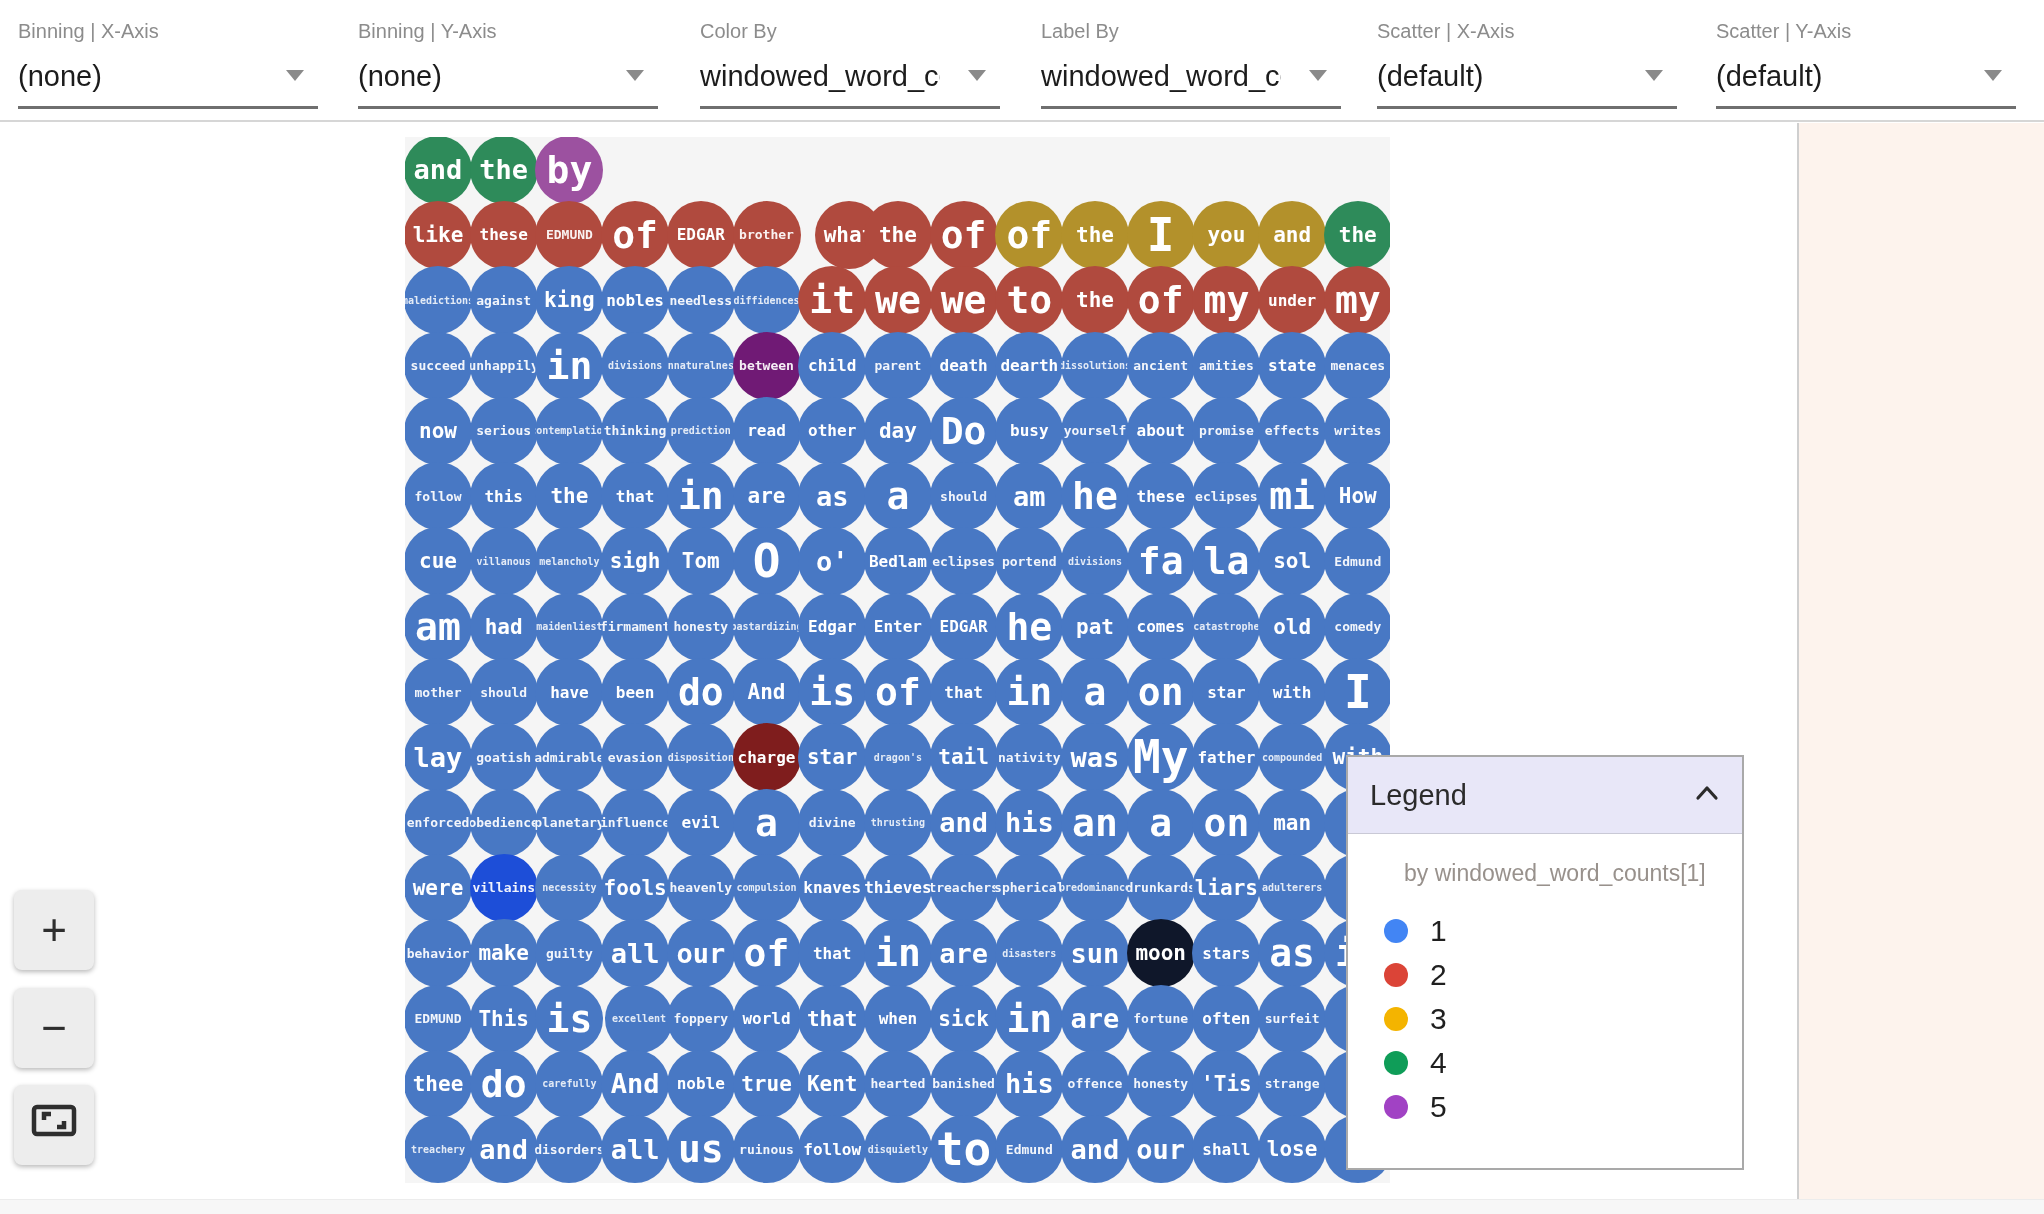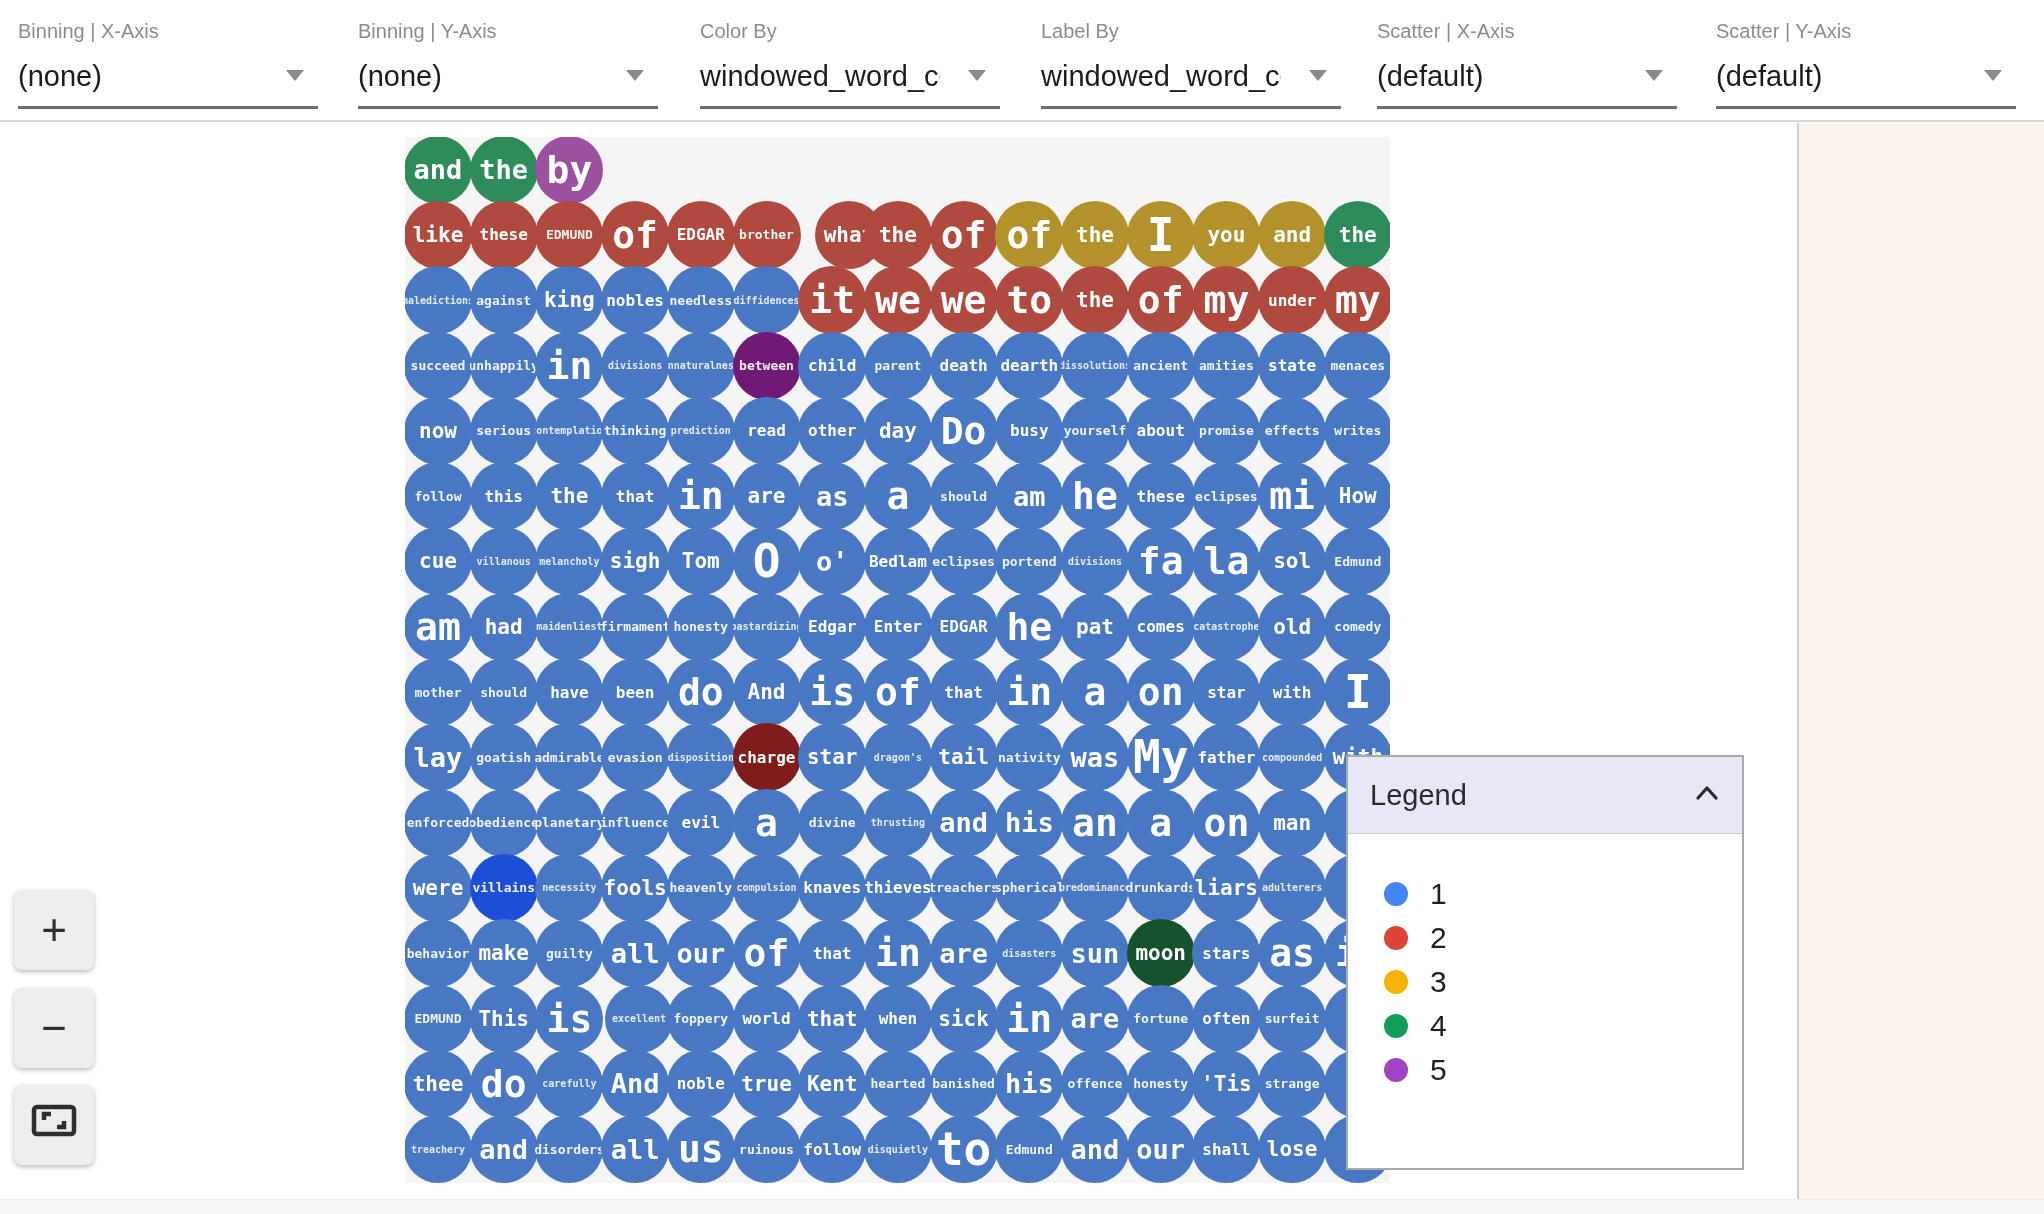--- a/index.html
+++ b/index.html
@@ -279,21 +279,21 @@
       <div class="circle s-md" style="left: 64.7px; top: 782.2px; background: rgb(72, 120, 196);">make</div>
       <div class="circle s-xs" style="left: 130.4px; top: 782.2px; background: rgb(72, 120, 196);">guilty</div>
       <div class="circle s-lg" style="left: 196.1px; top: 782.2px; background: rgb(72, 120, 196);">all</div>
       <div class="circle s-lg" style="left: 261.8px; top: 782.2px; background: rgb(72, 120, 196);">our</div>
       <div class="circle s-xl" style="left: 327.5px; top: 782.2px; background: rgb(72, 120, 196);">of</div>
       <div class="circle s-sm" style="left: 393.2px; top: 782.2px; background: rgb(72, 120, 196);">that</div>
       <div class="circle s-xl" style="left: 458.9px; top: 782.2px; background: rgb(72, 120, 196);">in</div>
       <div class="circle s-lg" style="left: 524.6px; top: 782.2px; background: rgb(72, 120, 196);">are</div>
       <div class="circle s-xxs" style="left: 590.3px; top: 782.2px; background: rgb(72, 120, 196);">disasters</div>
       <div class="circle s-lg" style="left: 656px; top: 782.2px; background: rgb(72, 120, 196);">sun</div>
-      <div class="circle s-md" style="left: 721.7px; top: 782.2px; background: #14532d;">moon</div>
+      <div class="circle s-md" style="left: 721.7px; top: 782.2px; background: #0f172a;">moon</div>
       <div class="circle s-sm" style="left: 787.4px; top: 782.2px; background: rgb(72, 120, 196);">stars</div>
       <div class="circle s-xl" style="left: 853.1px; top: 782.2px; background: rgb(72, 120, 196);">as</div>
       <div class="circle s-xl" style="left: 918.8px; top: 782.2px; background: rgb(72, 120, 196);">it</div>
       <div class="circle s-xs" style="left: -1px; top: 847.5px; background: rgb(72, 120, 196);">EDMUND</div>
       <div class="circle s-md" style="left: 64.7px; top: 847.5px; background: rgb(72, 120, 196);">This</div>
       <div class="circle s-xl" style="left: 130.4px; top: 847.5px; background: rgb(72, 120, 196);">is</div>
       <div class="circle s-xxs" style="left: 200px; top: 847.5px; background: rgb(72, 120, 196);">excellent</div>
       <div class="circle s-xs" style="left: 261.8px; top: 847.5px; background: rgb(72, 120, 196);">foppery</div>
       <div class="circle s-sm" style="left: 327.5px; top: 847.5px; background: rgb(72, 120, 196);">world</div>
       <div class="circle s-md" style="left: 393.2px; top: 847.5px; background: rgb(72, 120, 196);">that</div>
@@ -340,20 +340,21 @@
   <div class="legend">
     <div class="legend-header">
       <span class="legend-title">Legend</span>
       <span>
         <svg width="26" height="18" viewBox="0 0 26 18">
           <polyline points="4,14 13,4 22,14" fill="none" stroke="#2b2b2b" stroke-width="3.2" stroke-linecap="round" stroke-linejoin="round"></polyline>
         </svg>
       </span>
     </div>
     <div class="legend-body">
+      <div class="legend-subtitle">by windowed_word_counts[1]</div>
       <div class="legend-items">
           <div class="legend-item">
             <span class="legend-dot" style="background: rgb(66, 133, 244);"></span>
             <span class="legend-item-label">1</span>
           </div>
           <div class="legend-item">
             <span class="legend-dot" style="background: rgb(219, 68, 55);"></span>
             <span class="legend-item-label">2</span>
           </div>
           <div class="legend-item">

